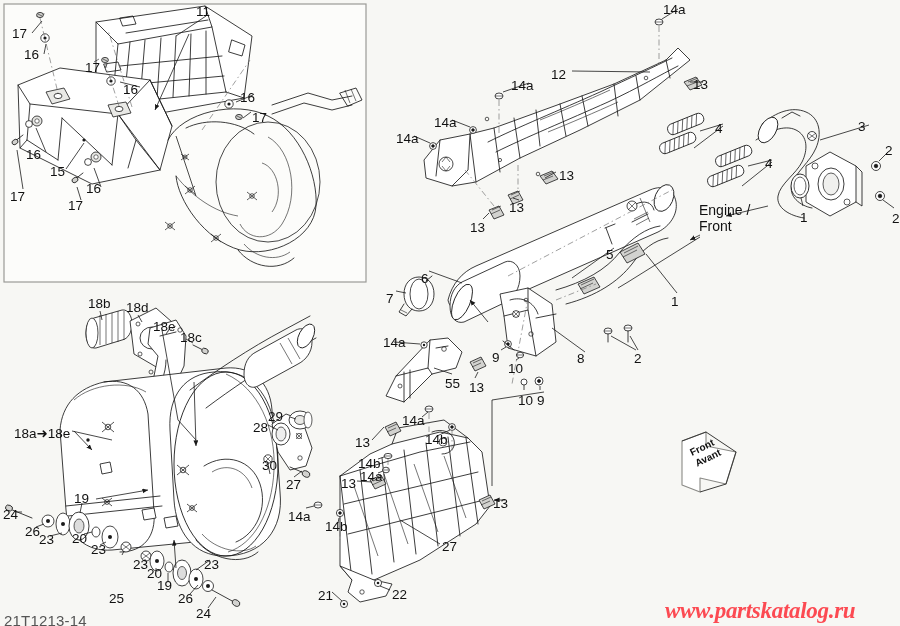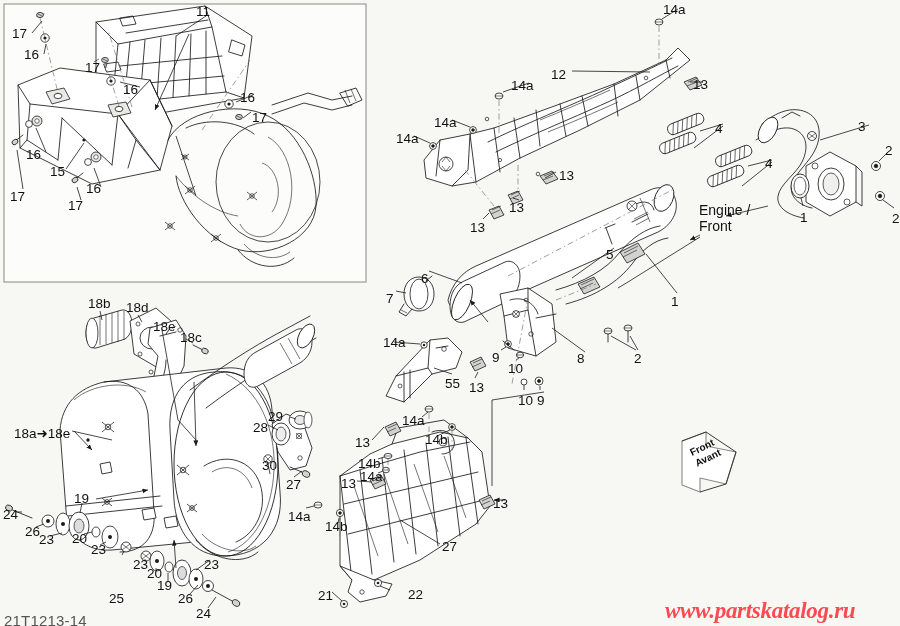--- a/index.html
+++ b/index.html
@@ -742,21 +742,21 @@
   <div class="lbl" style="left:425px;top:433px;">14b</div>
   <div class="lbl" style="left:355px;top:436px;">13</div>
   <div class="lbl" style="left:358px;top:457px;">14b</div>
   <div class="lbl" style="left:360px;top:470px;">14a</div>
   <div class="lbl" style="left:341px;top:477px;">13</div>
   <div class="lbl" style="left:493px;top:497px;">13</div>
   <div class="lbl" style="left:288px;top:510px;">14a</div>
   <div class="lbl" style="left:325px;top:520px;">14b</div>
   <div class="lbl" style="left:442px;top:540px;">27</div>
   <div class="lbl" style="left:318px;top:589px;">21</div>
-  <div class="lbl" style="left:408px;top:588px;">22</div>
+  <div class="lbl" style="left:392px;top:588px;">22</div>
 
   <div class="engine" style="left:699px;top:203px;">
     <div>Engine /</div>
     <div>Front</div>
   </div>
 
   <div class="front-txt" style="left:688px;top:448px;">
     <div>Front</div>
     <div>Avant</div>
   </div>

